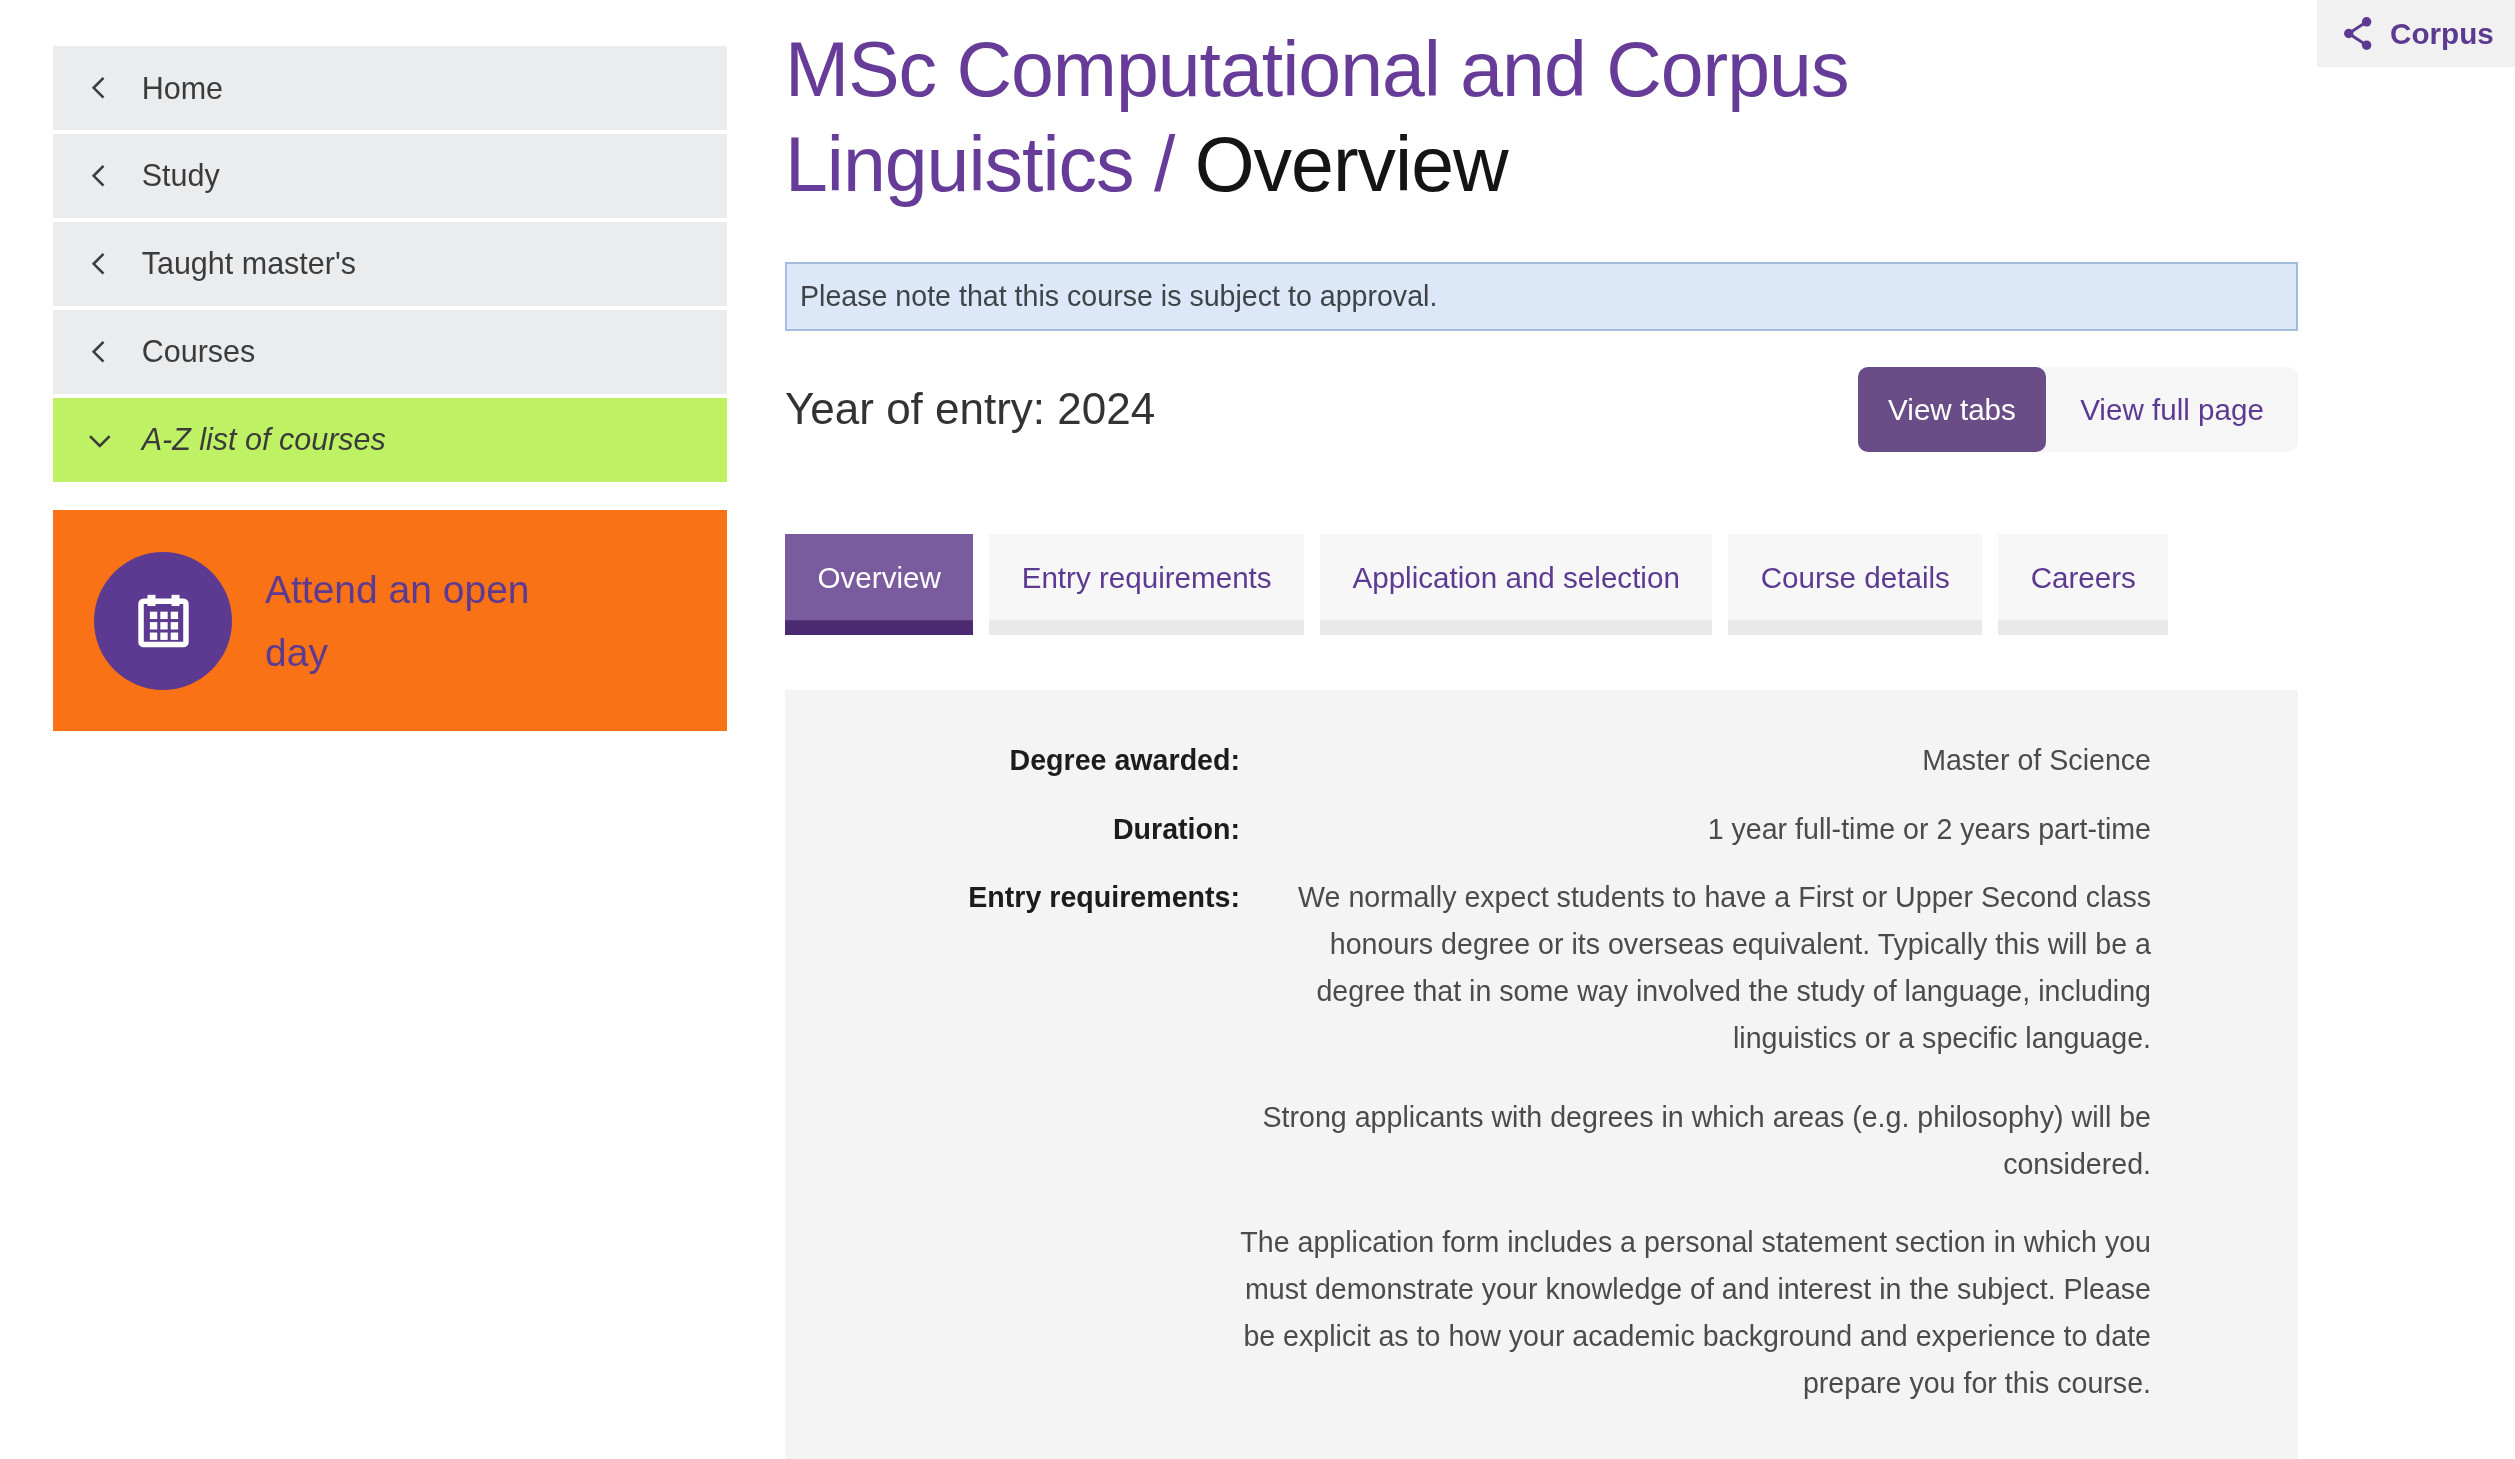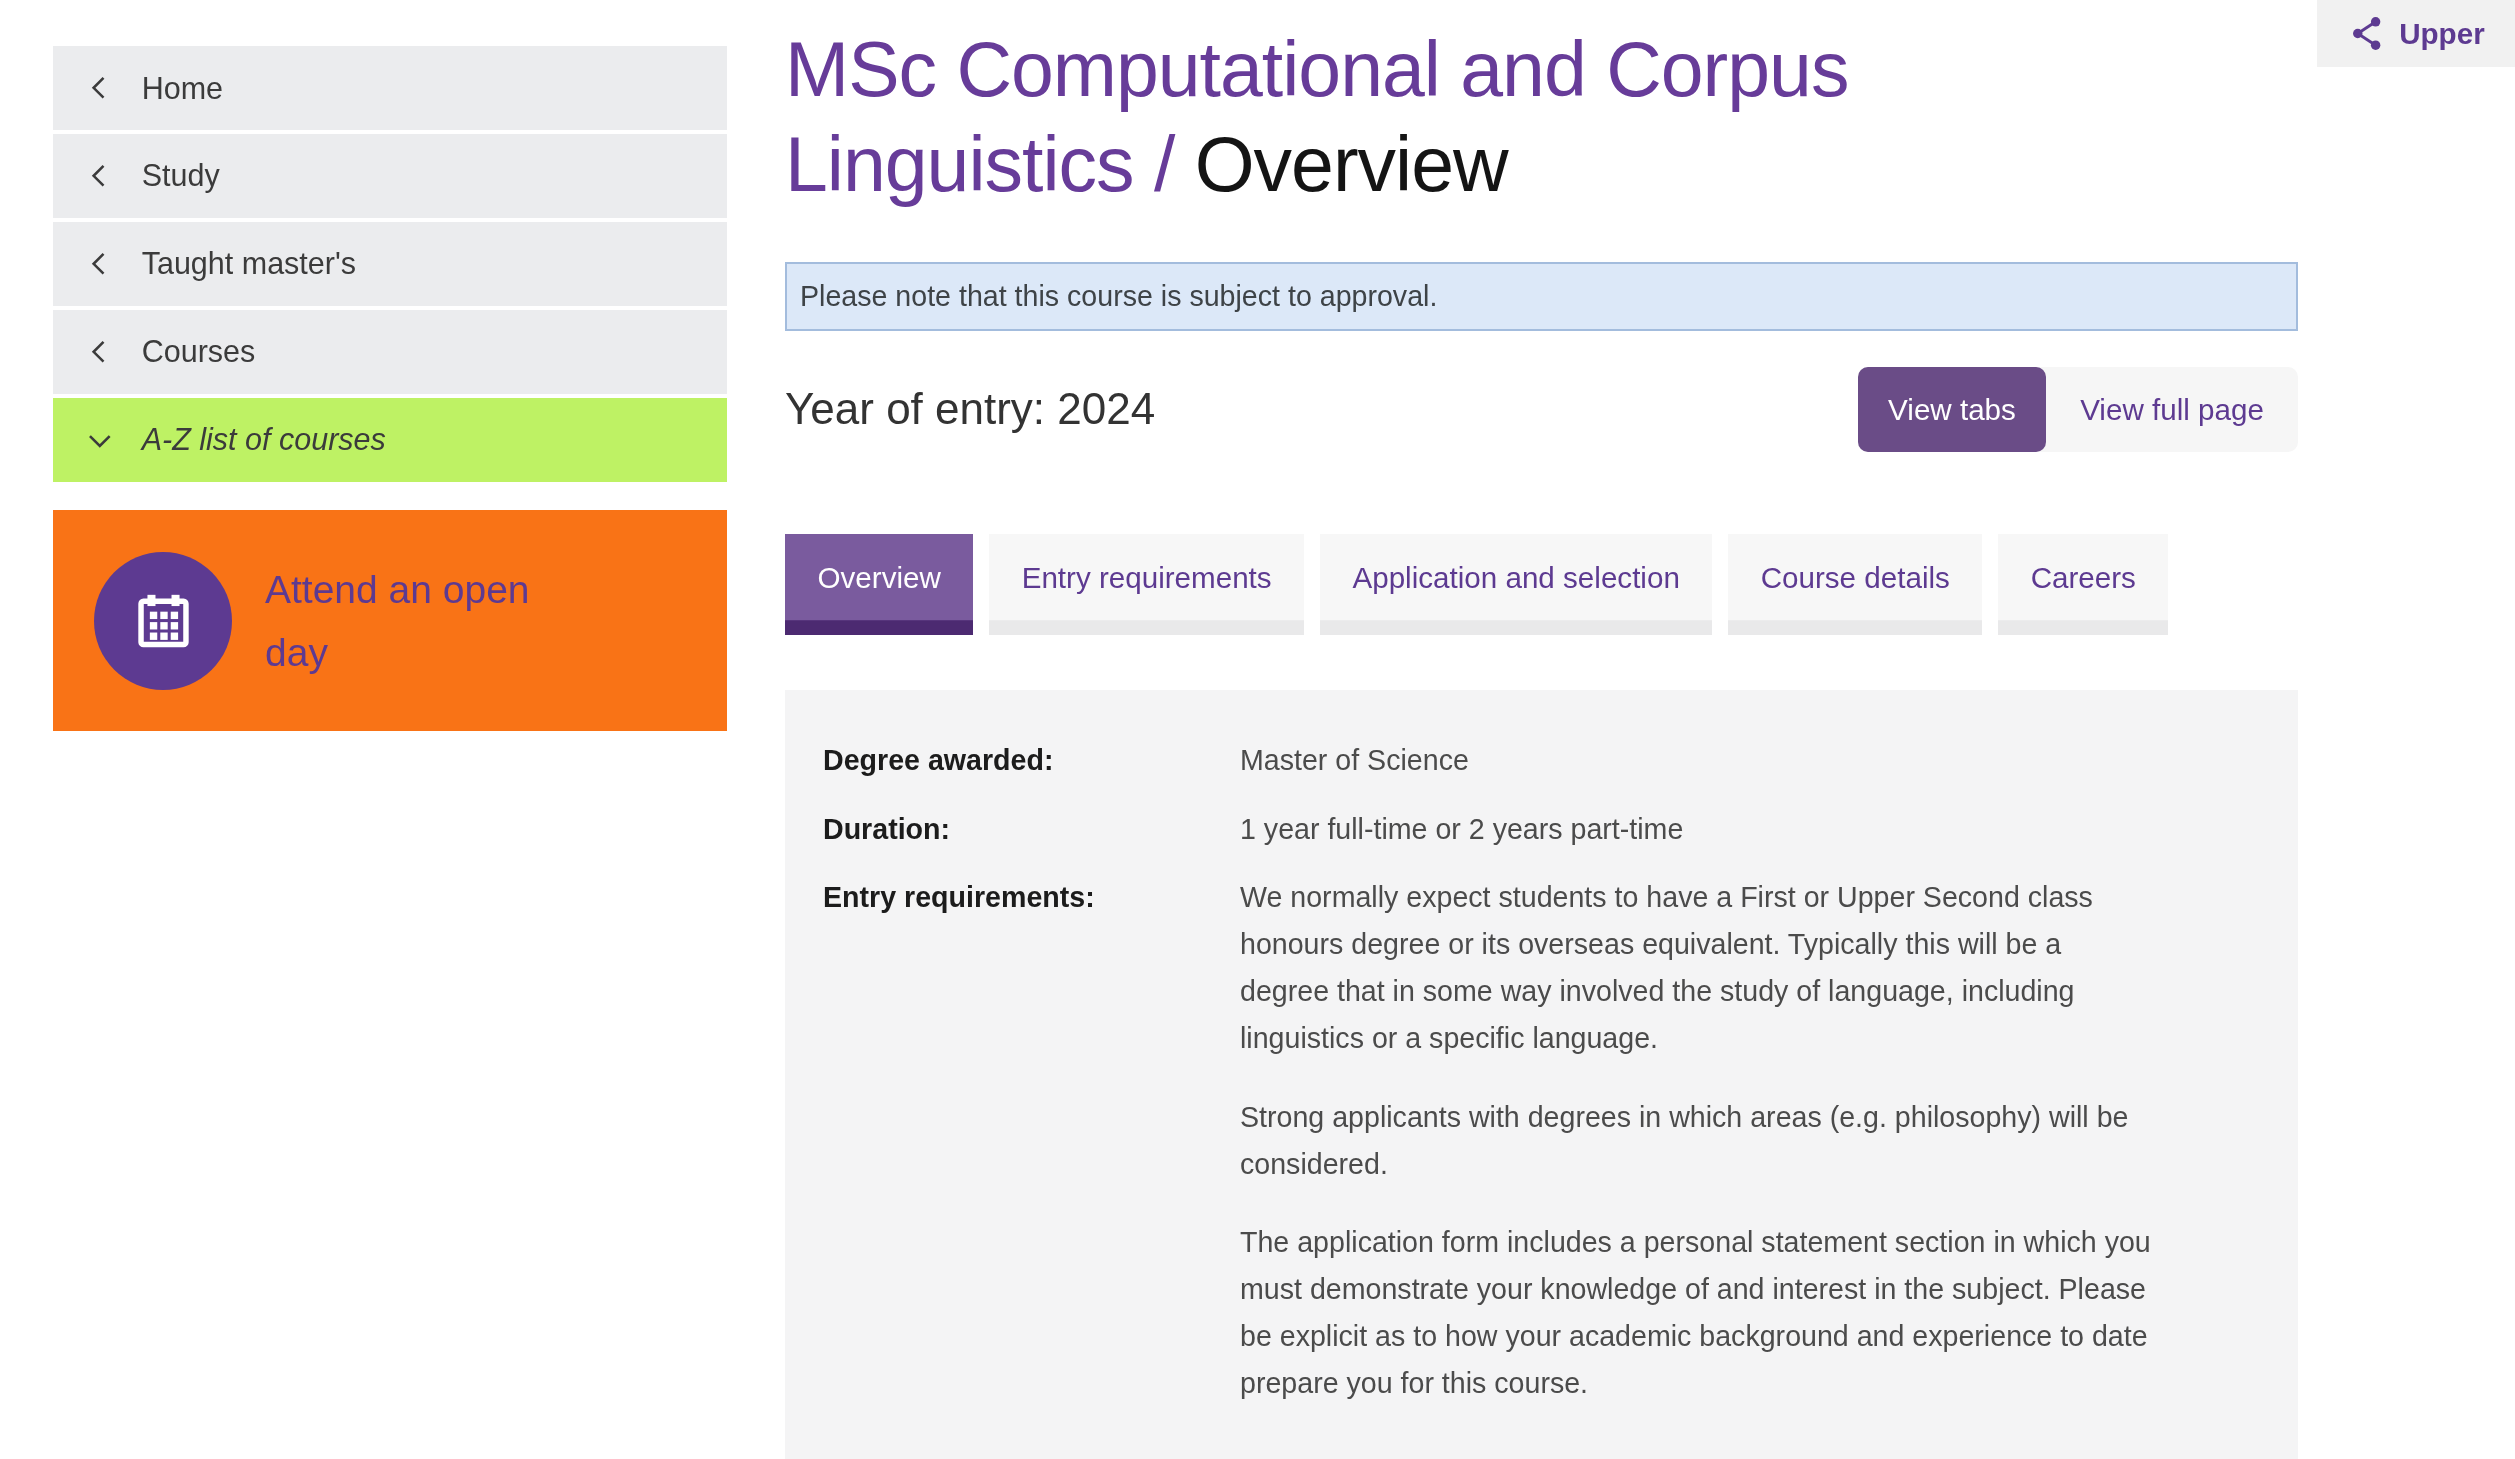--- a/index.html
+++ b/index.html
@@ -84,21 +84,21 @@
   .tab.active {
     background:#7a5b9e; color:#ffffff;
     box-shadow:inset 0 -14.8px 0 #4c2a71;
   }
 
   
   .panel {
     position:absolute; left:785px; top:690px; width:1513px; height:770px;
     background:#f4f4f5; box-sizing:border-box; padding:47px 0 0 38px;
   }
-  .drow { display:flex; margin-bottom:21.7px; }
+  .drow { display:flex; margin-bottom:21.7px;text-align:right; }
   .dlabel {
     width:417px; flex:0 0 auto;
     font-size:28.6px; line-height:47px; font-weight:bold; color:#1c1c1c;
   }
   .dvalue {
     width:911px; font-size:28.6px; line-height:47px; color:#4b4b4b;
   }
   .dvalue p { margin:0 0 31.5px 0; }
   .dvalue p:last-child { margin-bottom:0; }
 
@@ -210,17 +210,17 @@
   </section>
 
   <button class="share-btn">
     <svg width="39" height="39" viewBox="0 0 24 24">
       <line x1="6" y1="12" x2="17" y2="4.8" stroke="#5d3a91" stroke-width="1.8"></line>
       <line x1="6" y1="12" x2="17" y2="19.2" stroke="#5d3a91" stroke-width="1.8"></line>
       <circle cx="17" cy="4.8" r="2.9" fill="#5d3a91"></circle>
       <circle cx="6" cy="12" r="2.9" fill="#5d3a91"></circle>
       <circle cx="17" cy="19.2" r="2.9" fill="#5d3a91"></circle>
     </svg>
-    <span class="share-label">Upper</span>
+    <span class="share-label">Corpus</span>
   </button>
 
 </div>
 
 
 </body></html>

